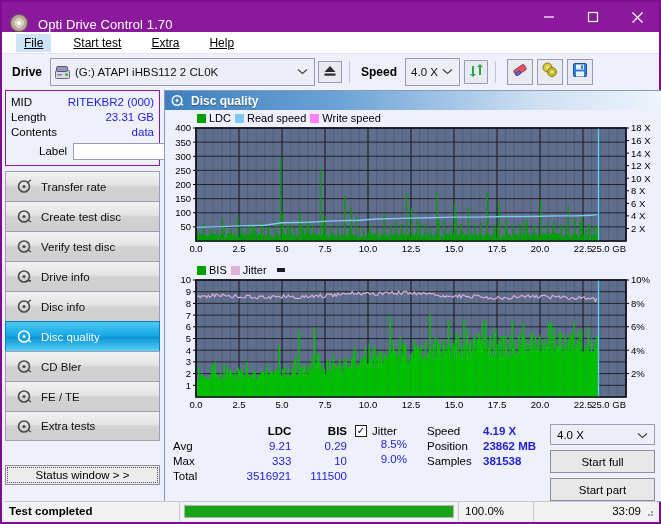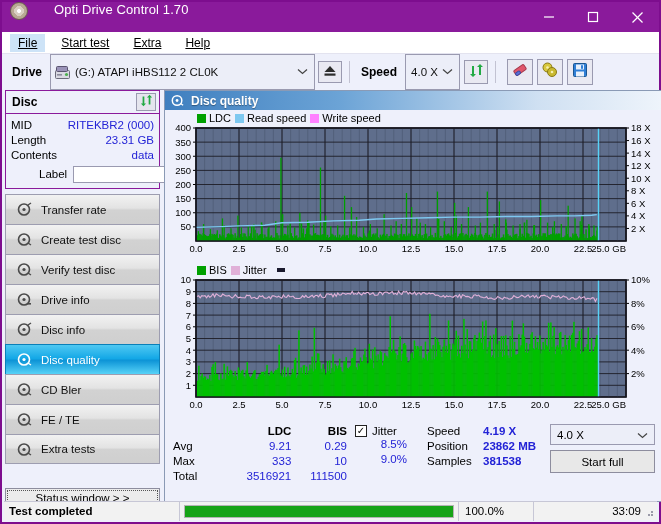--- a/index.html
+++ b/index.html
@@ -8,23 +8,22 @@
     font-family:"Liberation Sans", sans-serif;
     background:#eceef8;
     -webkit-font-smoothing:antialiased;
   }
   .window{
     position:relative;width:661px;height:524px;box-sizing:border-box;
     border:2px solid #7d0d8e;background:#eef0fb;
   }
   
   .titlebar{
-    height:30px;background:#8a1a9b;display:flex;align-items:flex-start;
+    height:30px;background:#8a1a9b;display:flex;align-items:flex-end;
     position:relative;
-    gap:16px;
   }
   .title-icon{
     width:18px;height:18px;margin-left:8px;border-radius:50%;
     background:radial-gradient(circle at 50% 50%,#ffffff 0 18%,#d9cfc2 19% 42%,#b9a994 43% 100%);
     border:1px solid #6b5f4f;box-sizing:border-box;flex:0 0 auto;
   }
   .title-text{
     color:#fff;font-size:13px;margin-left:10px;letter-spacing:.1px;
   }
   .win-btns{position:absolute;right:0;top:0;height:30px;display:flex;}
@@ -32,32 +31,32 @@
     width:44px;height:30px;display:flex;align-items:center;justify-content:center;
     color:#fff;font-size:14px;line-height:1;
   }
   .win-btn svg{display:block;}
   
   .menubar{
     height:21px;background:#ffffff;display:flex;align-items:center;
     border-bottom:1px solid #e3e3ef;
   }
   .menu-item{
-    font-size:12px;color:#000;padding:2px 8px;margin-left:8px;
+    font-size:12px;color:#000;padding:2px 8px;margin-left:14px;
   }
   .menu-item.active{background:#cde3f7;}
   .menu-item u{text-decoration:underline;}
   
   .toolbar{
     height:36px;background:#eef0fb;display:flex;align-items:center;padding:0 6px;
     box-sizing:border-box;
   }
   .tb-label{font-size:12px;font-weight:bold;color:#000;margin:0 8px 0 4px;}
   .combo{
-    height:36px;background:#eceef8;border:1px solid #9a9ab0;
+    height:28px;background:#eceef8;border:1px solid #9a9ab0;
     display:flex;align-items:center;box-sizing:border-box;position:relative;
     font-size:11.5px;color:#111;
   }
   .combo .caret{
     margin-left:auto;margin-right:6px;color:#333;font-size:9px;
   }
   #drive-combo{width:265px;padding-left:4px;}
   .drive-icon{
     width:15px;height:13px;margin-right:5px;flex:0 0 auto;position:relative;
   }
@@ -299,31 +298,20 @@
         </svg>
       </span>
     </div>
   </div>
 
   <div class="body">
 
     <div class="left">
 
       <div class="disc-panel">
-        <div class="disc-head">
-          <div class="t">Disc</div>
-          <div class="refresh-btn">
-            <span>
-              <svg width="13" height="13" viewBox="0 0 15 15">
-                <path d="M3 3 L3 11 L1 11 L4 14 L7 11 L5 11 L5 3 Z" fill="#22aa44"></path>
-                <path d="M12 12 L12 4 L14 4 L11 1 L8 4 L10 4 L10 12 Z" fill="#22aa44"></path>
-              </svg>
-            </span>
-          </div>
-        </div>
         <div class="disc-rows">
           <div class="drow">
             <span class="k">MID</span>
             <span class="v">RITEKBR2 (000)</span>
           </div>
           <div class="drow">
             <span class="k">Length</span>
             <span class="v">23.31 GB</span>
           </div>
           <div class="drow">
@@ -1594,20 +1582,23 @@
             <span>4.0 X</span>
             <span class="caret" style="margin-left:auto;margin-right:6px;">
               <svg width="11" height="7" viewBox="0 0 11 7">
                   <polyline points="1,1.5 5.5,5.5 10,1.5" fill="none" stroke="#444" stroke-width="1.2"></polyline>
                 </svg>
             </span>
           </div>
           <div class="act-btn">
             <span>Start full</span>
           </div>
+          <div class="act-btn">
+            <span>Start part</span>
+          </div>
         </div>
       </div>
     </div>
   </div>
 
   <div class="statusbar">
     <div class="sb-cell sb-text">Test completed</div>
     <div class="sb-cell sb-prog">
       <div class="pbar">
           <div id="pbar-fill" style="width: 100%;"></div>

